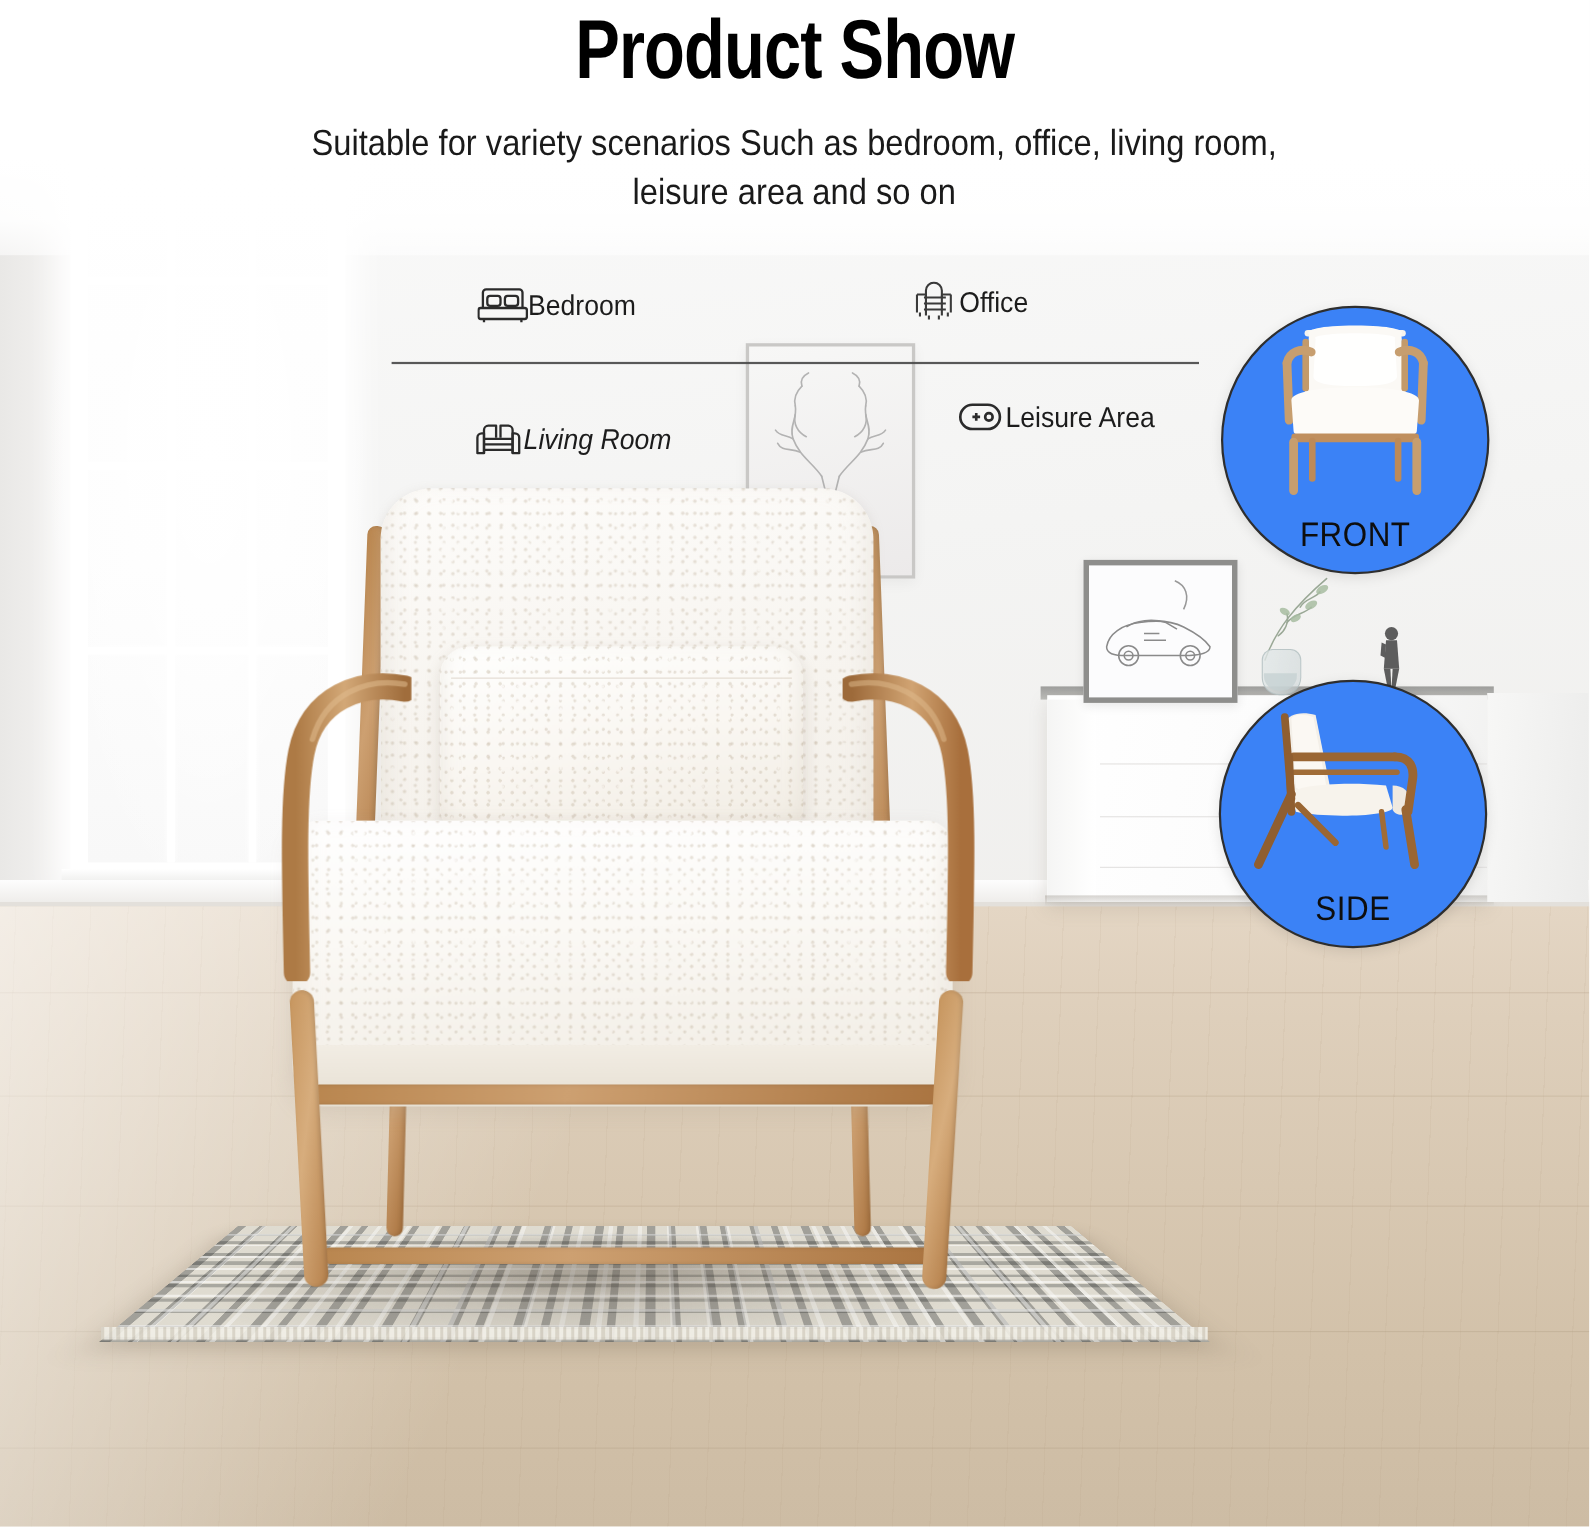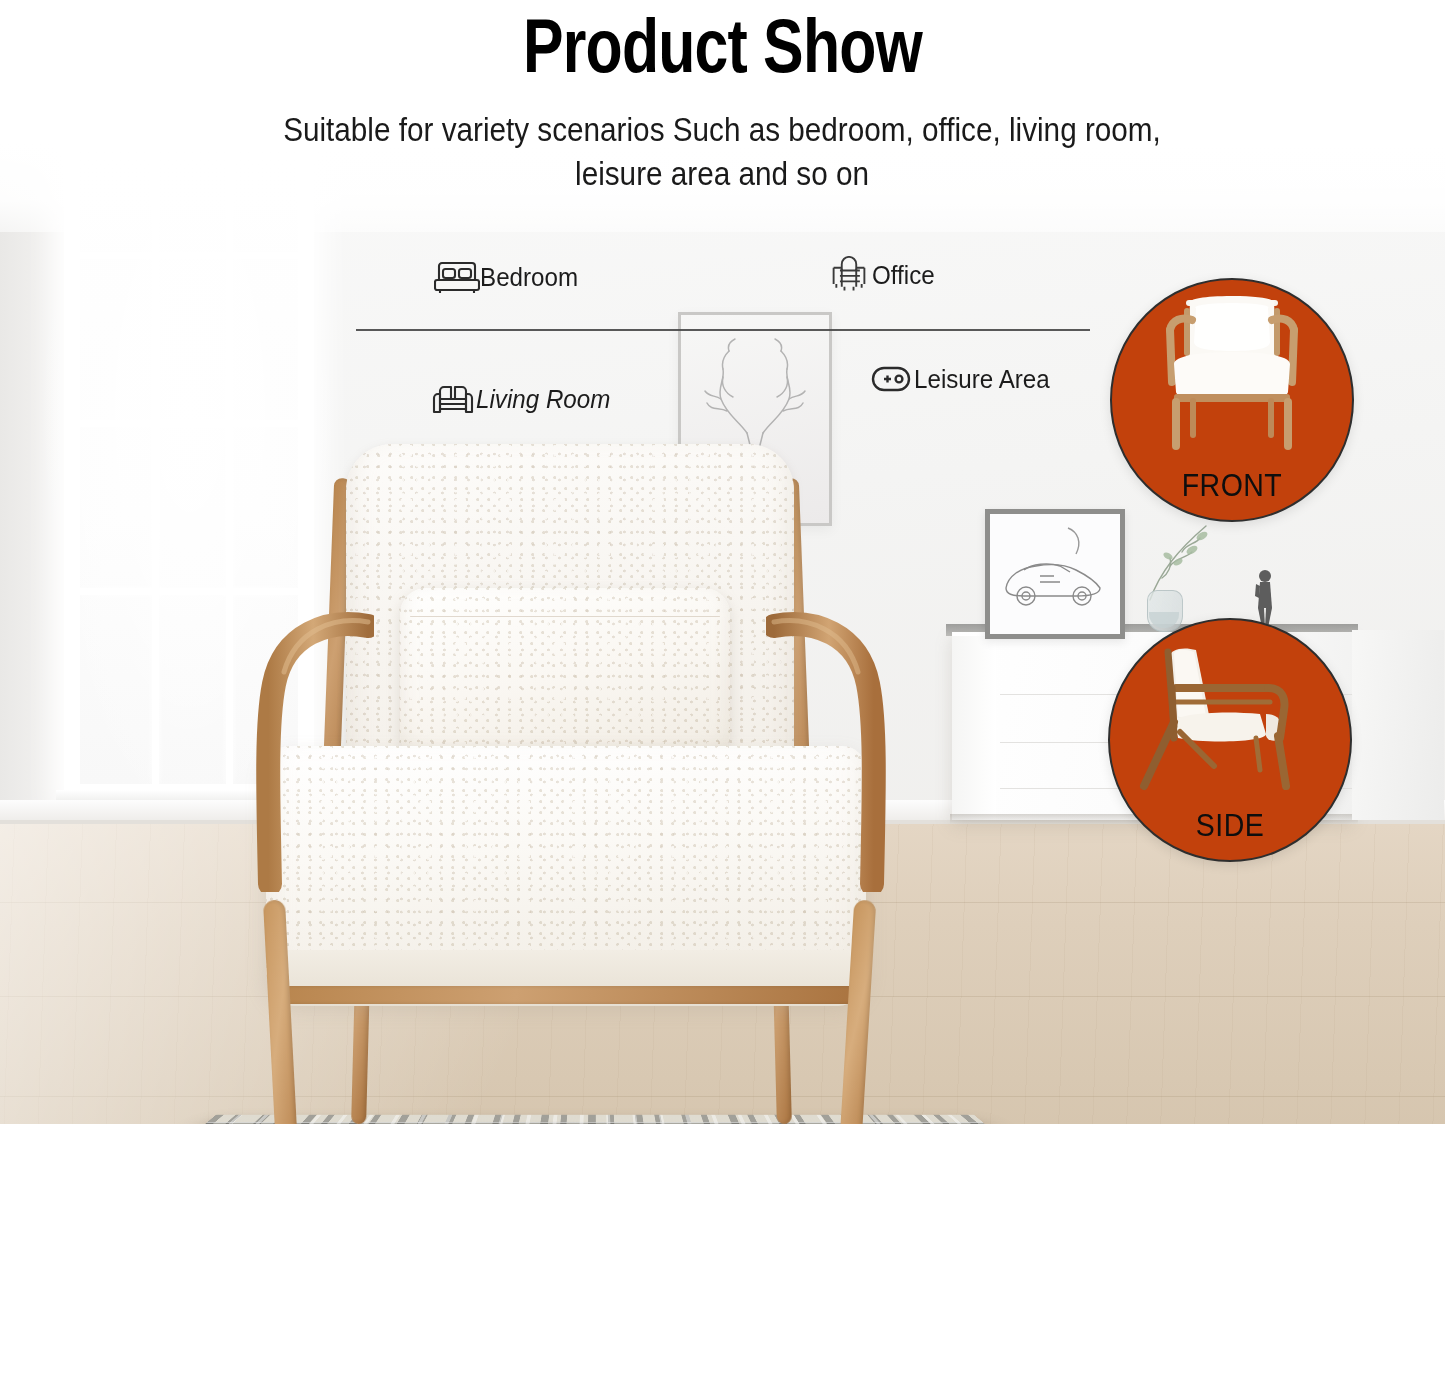--- a/index.html
+++ b/index.html
@@ -1,19 +1,19 @@
 <!DOCTYPE html>
 <html><head>
 <meta charset="utf-8">
 <style>
   html,body{margin:0;padding:0;background:#fff;}
   body{font-family:"Liberation Sans",sans-serif;}
 
   #stage{
-    position:relative;width:1445px;height:1124px;overflow:hidden;
+    position:relative;width:1445px;height:1388px;overflow:hidden;
     background:#ffffff;
   }
 
   
   .scene{position:absolute;left:0;top:0;width:1445px;height:1388px;overflow:hidden;}
 
   
   .wall{position:absolute;left:0;top:0;width:1445px;height:880px;
         background:linear-gradient(175deg,#fbfbfb 0%,#f4f4f3 55%,#efeeec 100%);}
   .wall-shade-l{position:absolute;left:0;top:0;width:70px;height:880px;
@@ -190,21 +190,21 @@
   .scn-label{font-size:26px;color:#1c1c1c;white-space:nowrap;
         transform:scaleX(.93);transform-origin:0 50%;}
   .scn-ico{width:46px;height:38px;flex:0 0 auto;}
   .scn-bed{left:434px;top:258px;}
   .scn-office{left:826px;top:256px;}
   .scn-living{left:430px;top:380px;font-style:italic;}
   .scn-leisure{left:868px;top:360px;}
 
   
   .callout{position:absolute;width:240px;height:240px;border-radius:50%;
-        background:#c2410c;border:2px solid #2e2e2e;overflow:hidden;
+        background:#3b82f6;border:2px solid #2e2e2e;overflow:hidden;
         box-shadow:0 3px 12px rgba(0,0,0,.10);}
   .callout .cl-label{position:absolute;left:0;bottom:16px;width:100%;text-align:center;
         font-size:31px;color:#0e0e0e;letter-spacing:.5px;
         transform:scaleX(.92);transform-origin:50% 50%;}
   .cl-front{left:1110px;top:278px;}
   .cl-side{left:1108px;top:618px;}
   .cl-back{left:1110px;top:962px;}
   .cl-art{position:absolute;left:0;top:6px;width:100%;height:180px;}
 </style>
 </head>

